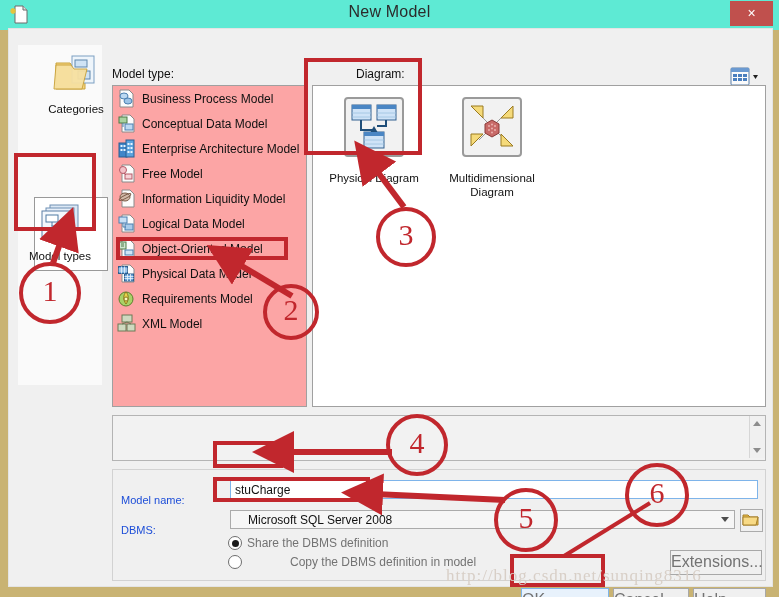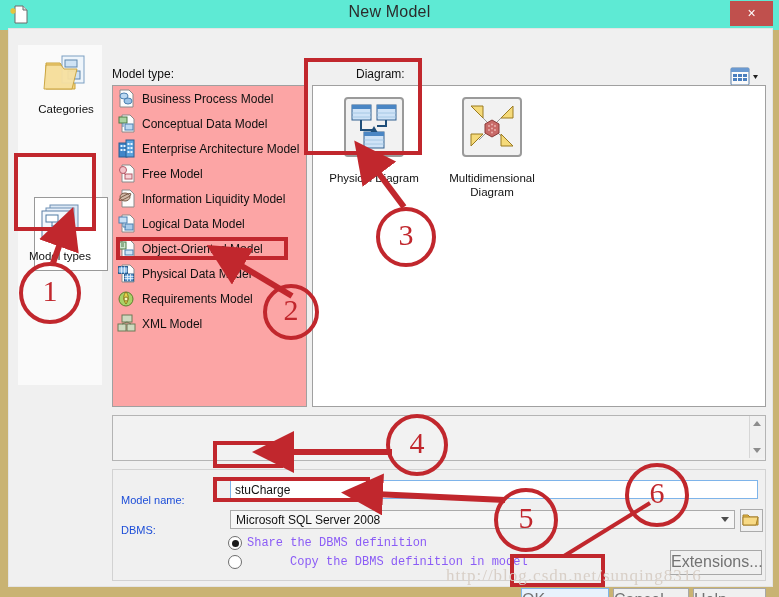--- a/index.html
+++ b/index.html
@@ -76,30 +76,30 @@
   }
   .f-label{position:absolute;font-size:11px;color:#1d4ed8;margin-top:11px;}
   .textin{
     position:absolute;left:117px;top:10px;width:528px;height:19px;
     background:#fff;border:1px solid #7eb4ea;font-size:12px;color:#111;
     padding:0 0 0 4px;line-height:19px;box-sizing:border-box;
   }
   .combo{
     position:absolute;left:117px;top:40px;width:505px;height:19px;
     background:#f6f6f6;border:1px solid #ababab;font-size:12px;color:#111;
-    padding-left:5px;line-height:19px;box-sizing:border-box;cursor:pointer;
+    padding-left:17px;line-height:19px;box-sizing:border-box;cursor:pointer;
   }
   .combo-arrow{position:absolute;right:5px;top:6px;width:0;height:0;
     border-left:4px solid transparent;border-right:4px solid transparent;border-top:5px solid #4d4d4d;}
   .folderbtn{position:absolute;left:627px;top:39px;width:21px;height:21px;background:#f0f0f0;border:1px solid #ababab;cursor:pointer;}
 
   .radio-row{position:absolute;display:flex;align-items:center;cursor:pointer;}
   .radio{width:12px;height:12px;border-radius:50%;border:1px solid #6e6e6e;background:#fff;margin-right:5px;position:relative;flex:0 0 12px;}
   .radio.on:after{content:"";position:absolute;left:2.5px;top:2.5px;width:7px;height:7px;border-radius:50%;background:#1c1c1c;}
-  .radio-row span{font-size:12px;color:#8b5cf6;font-family:Liberation Mono, monospace;}
+  .radio-row span{font-size:12px;color:#737373;}
 
   .btn{
     position:absolute;height:23px;background:#f0f0f0;border:1px solid #a8a8a8;
     font-size:16px;color:#737373;text-align:left;line-height:22px;cursor:pointer;
   }
   .btn.focus{border:1px solid #7eb4ea;background:#e8f2fc;}
 
   
   .anno{position:absolute;pointer-events:none;}
   .annobox{position:absolute;border:4px solid #c1272d;box-sizing:border-box;pointer-events:none;}
@@ -151,21 +151,21 @@
           <rect x="3" y="11" width="4" height="3"></rect>
             <rect x="8" y="11" width="4" height="3"></rect>
             <rect x="13" y="11" width="4" height="3"></rect>
         </g>
         <path d="M23 8 l5 0 l-2.5 4 z" fill="#202020"></path>
       </svg>
     </div>
 
     <div class="catbar">
 
-      <div class="cat-item" style="left:8px;top:6px;">
+      <div class="cat-item" style="left:18px;top:6px;">
         <svg width="48" height="46" viewBox="0 0 48 46">
           <path d="M4 12 h14 l3 4 h12 v22 h-29 z" fill="#f5d480" stroke="#c9a23a"></path>
           <rect x="20" y="5" width="22" height="27" fill="#eef5fb" stroke="#7c9fc2"></rect>
           <rect x="23" y="9" width="12" height="7" fill="#cfe3f5" stroke="#5f87ad"></rect>
           <rect x="26" y="20" width="12" height="8" fill="#cfe3f5" stroke="#5f87ad"></rect>
           <path d="M4 14 h15 l3 4 h13 l-5 20 h-28 z" fill="#f7e0a0" stroke="#c9a23a" opacity="0.95"></path>
         </svg>
         <span class="ci-label">Categories</span>
       </div>
 

